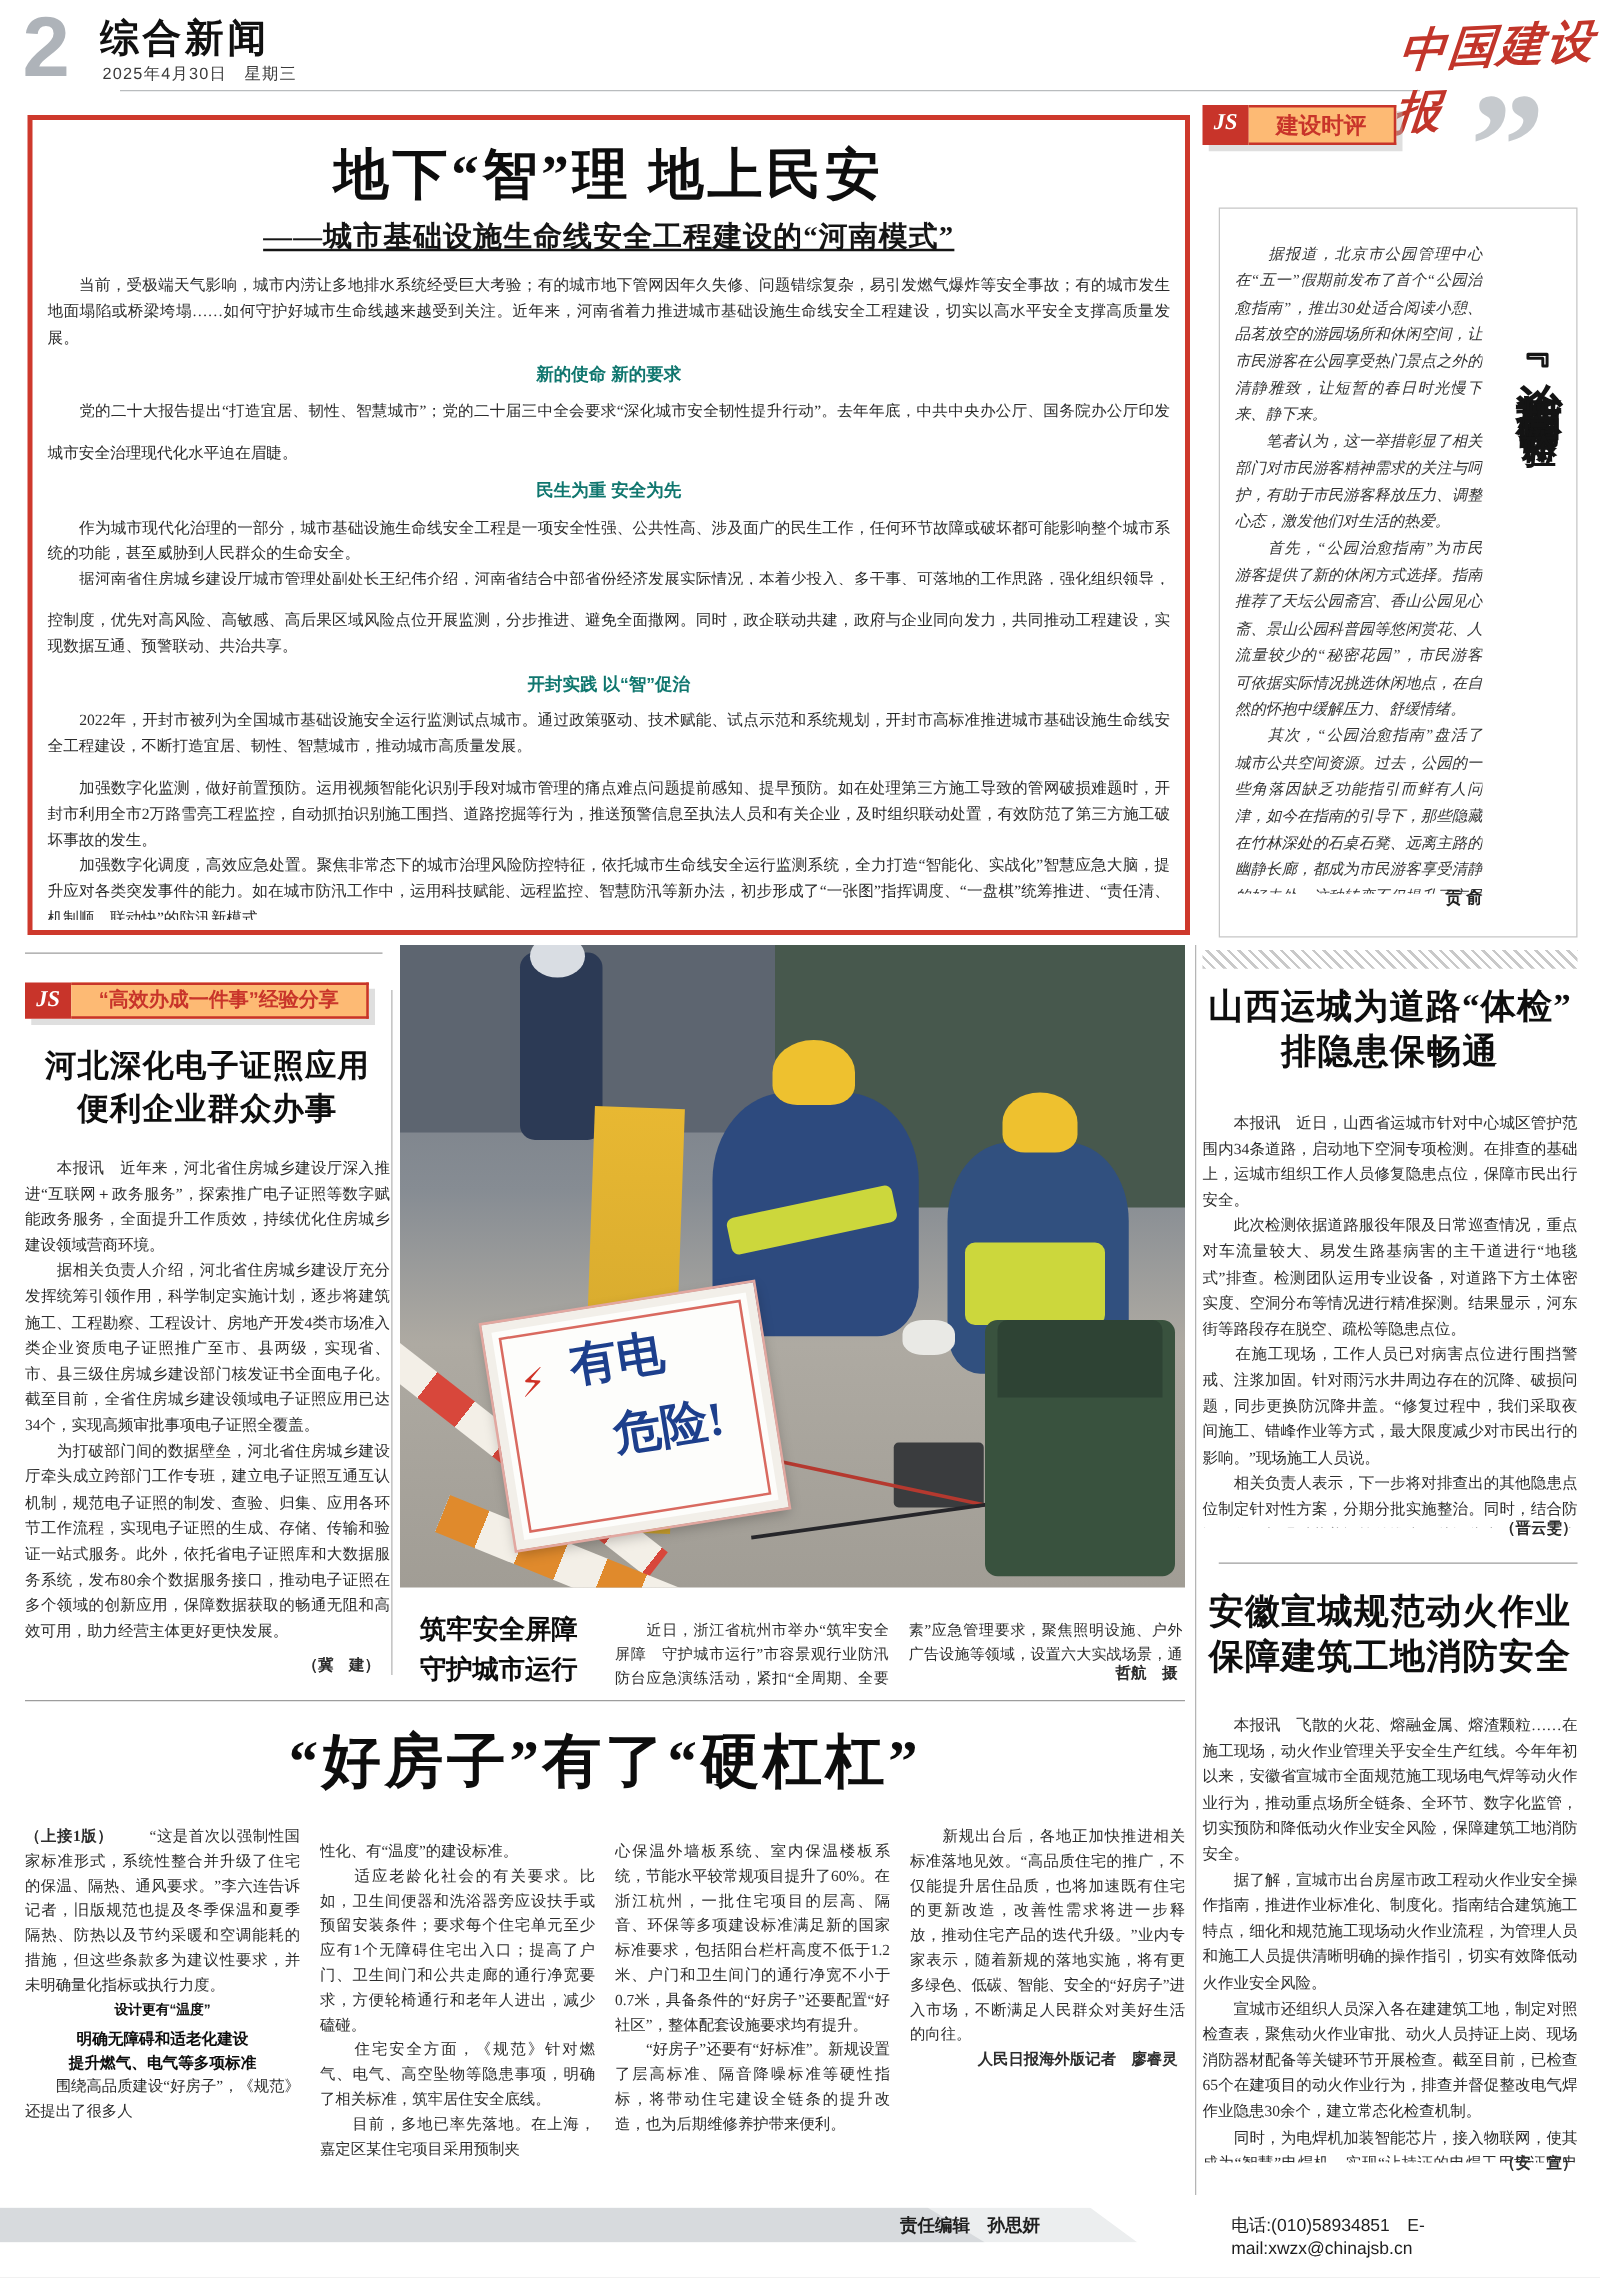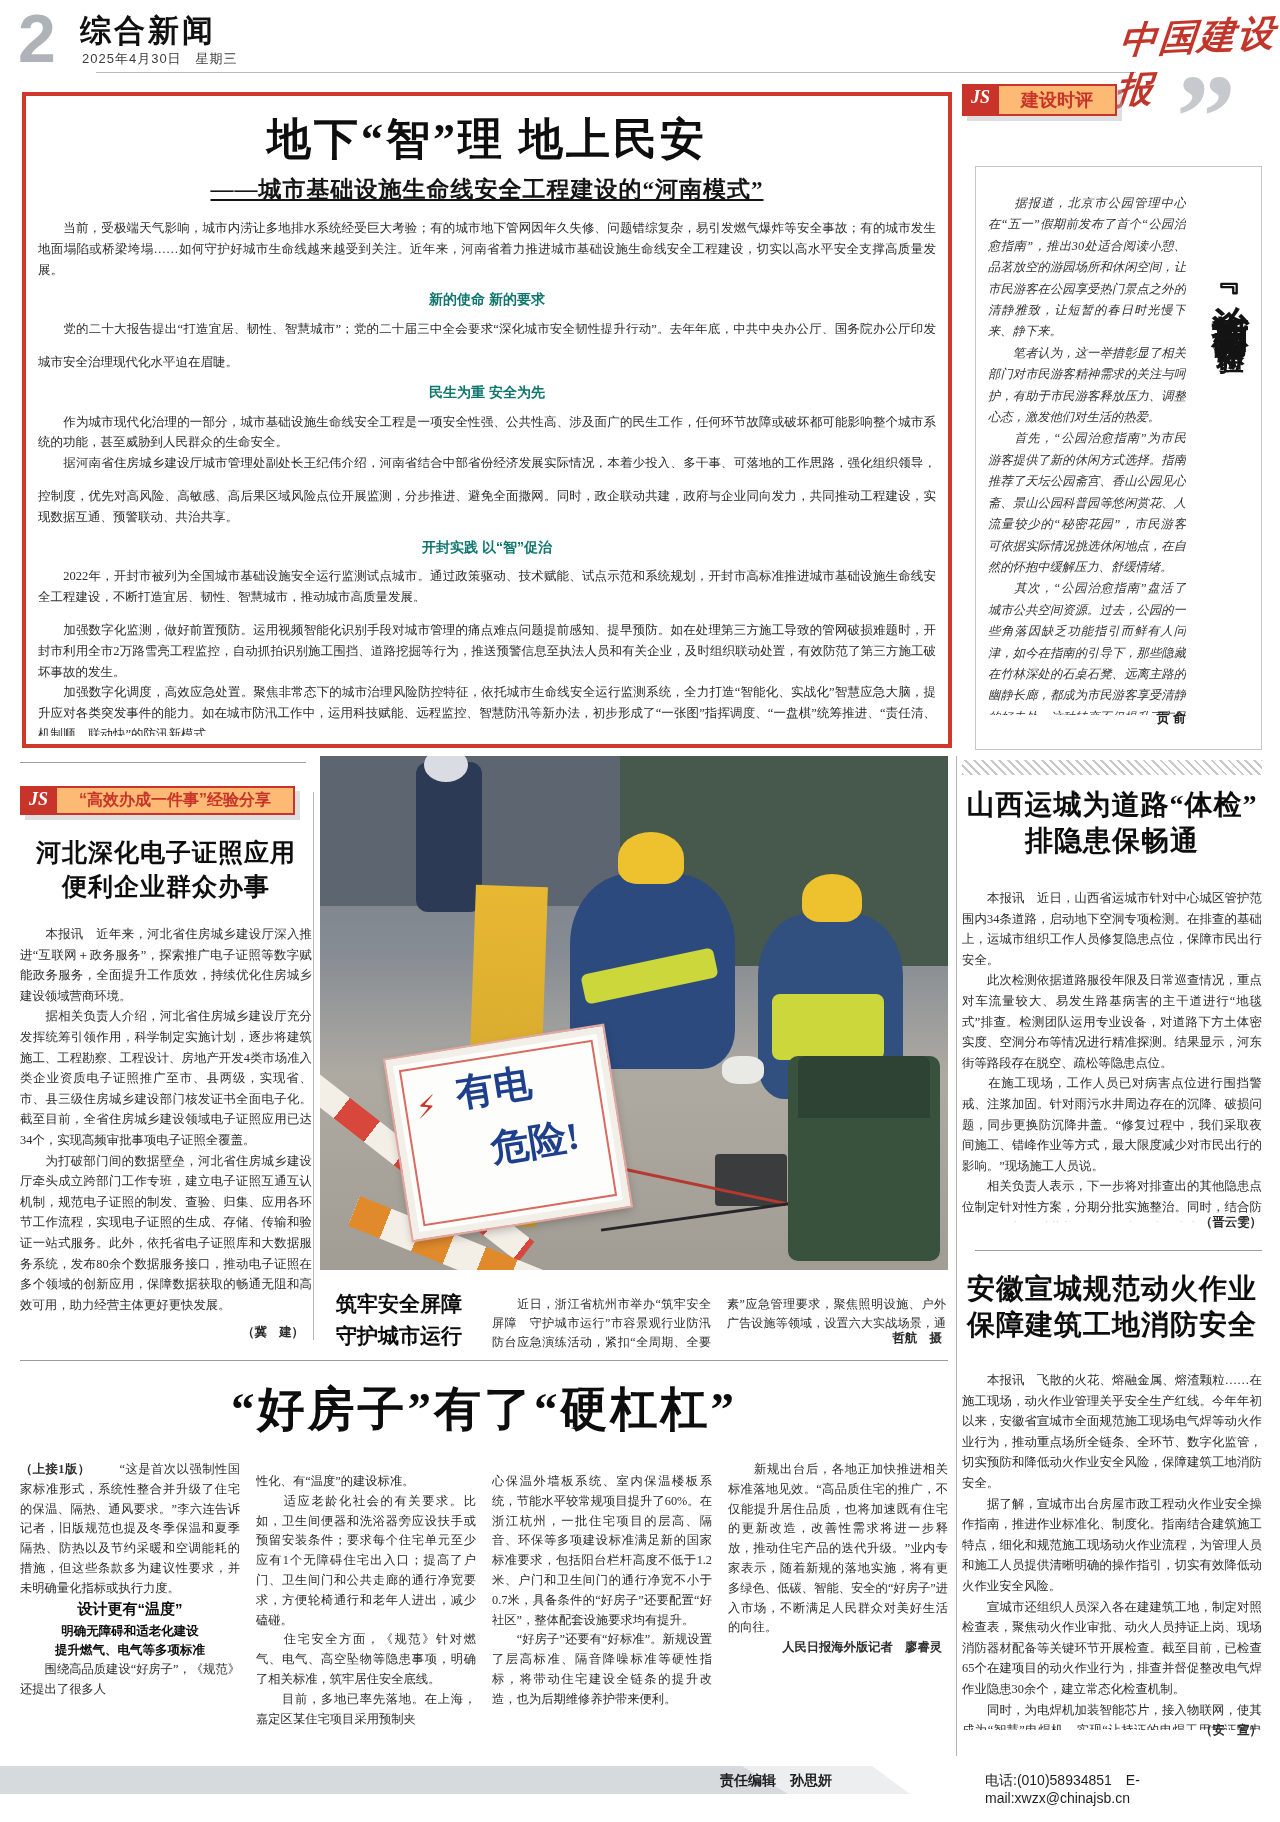--- a/index.html
+++ b/index.html
@@ -72,21 +72,21 @@
   .caption-body{font-size:12px;line-height:19px;color:#2d2d2d;column-count:2;column-gap:16px;
                 font-family:"Liberation Serif","DejaVu Serif",serif;}
 
   .hf-title{font-size:47px;font-weight:900;color:#0d0d0d;text-align:center;letter-spacing:3px;
             font-family:"Liberation Serif","DejaVu Serif",serif;}
   .bottom-cols{display:flex;gap:16px;}
   .bottom-col{flex:1;font-size:12.3px;line-height:19.8px;color:#2d2d2d;overflow:hidden;
               font-family:"Liberation Serif","DejaVu Serif",serif;}
   .design-block{text-align:center;font-weight:900;margin:8px 0;color:#0d0d0d;
                 font-family:"Liberation Sans","DejaVu Sans",sans-serif;}
-  .design-block .l1{font-size:15px;display:block;margin-bottom:4px;}
+  .design-block .l1{font-size:11px;display:block;margin-bottom:4px;}
   .design-block .l2{font-size:12.5px;display:block;line-height:19px;}
 
   .footer-band1{background:#eceeef;clip-path:polygon(0 0,872px 0,910px 100%,0 100%);}
   .footer-band2{background:#d7dadd;clip-path:polygon(0 0,742px 0,788px 100%,0 100%);}
   .footer-text{font-size:14px;color:#1e1e1e;}
 </style>
 </head>
 <body>
 
 <div class="page">

